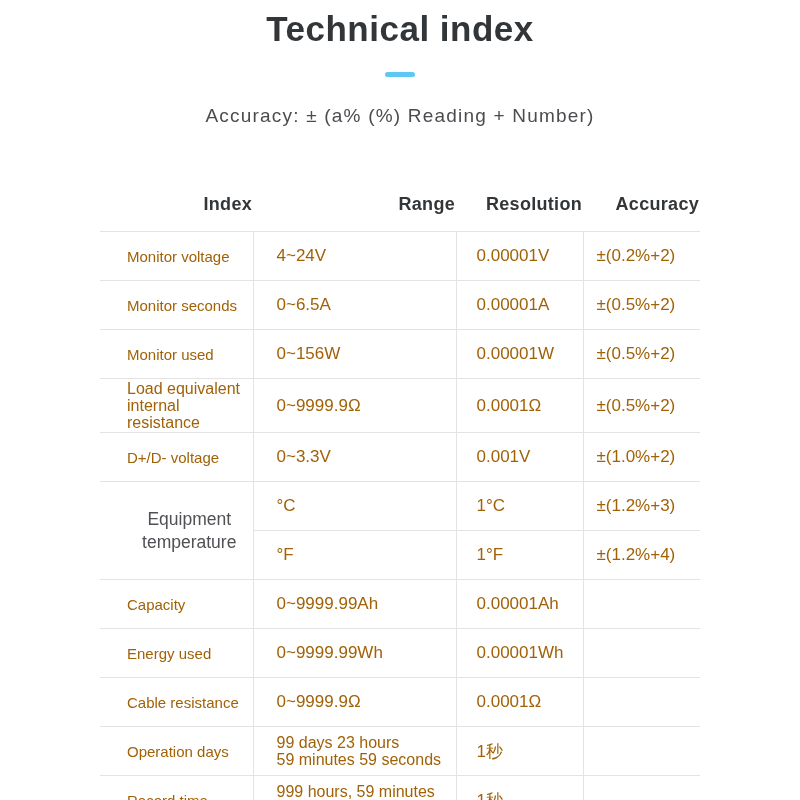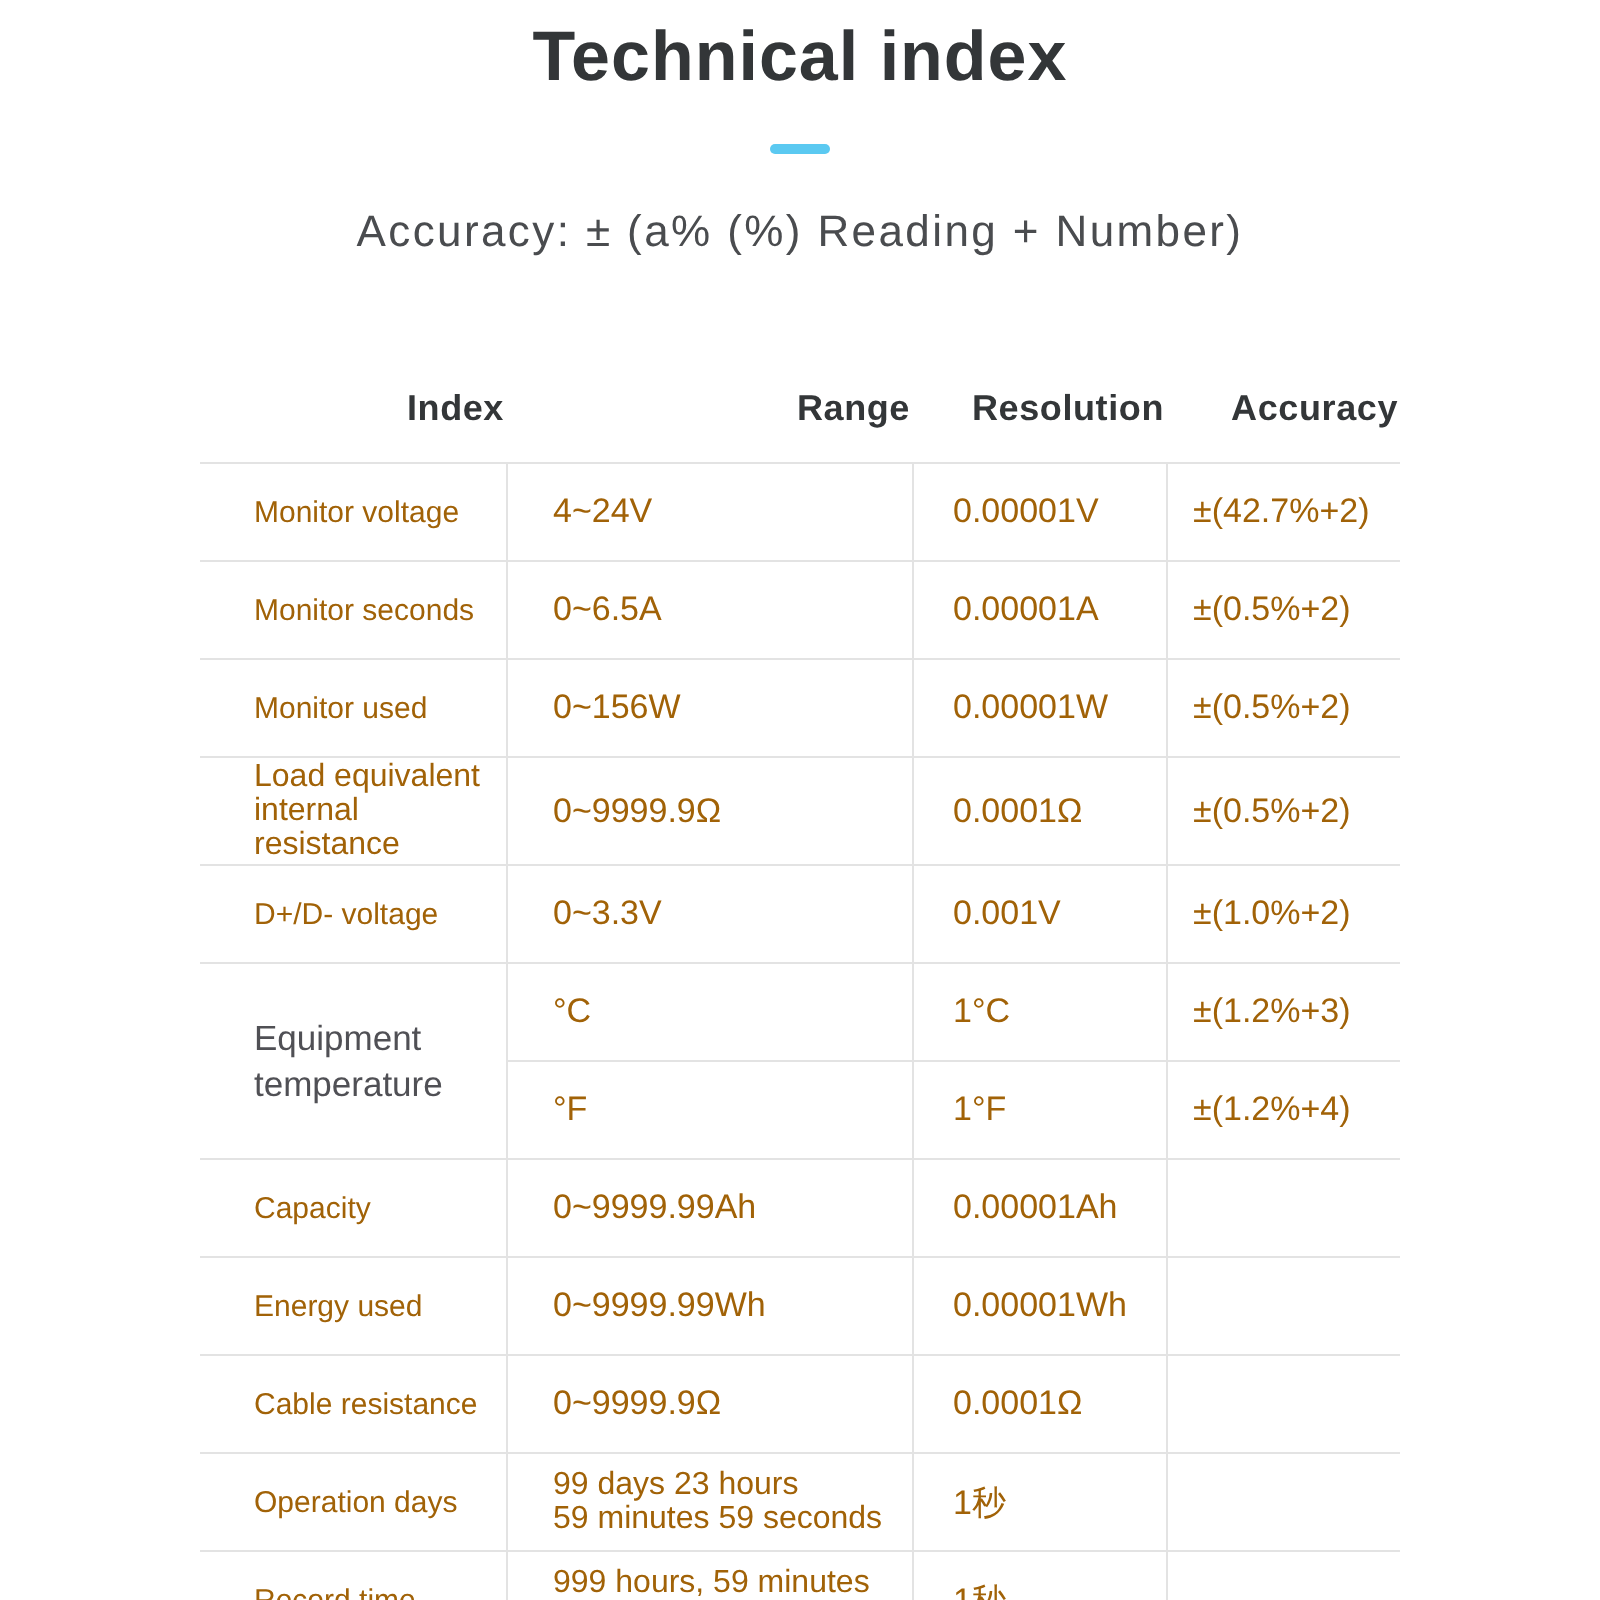--- a/index.html
+++ b/index.html
@@ -10,21 +10,21 @@
   .title{
     margin:0;padding-top:7px;text-align:center;
     font-size:35px;line-height:43px;font-weight:bold;color:#333638;
     letter-spacing:0.5px;
   }
   .divider{
     width:30px;height:5px;border-radius:3px;margin:22px auto 0 auto;
   }
   .formula{
     margin-top:26px;text-align:center;
-    font-size:22px;line-height:26px;color:#4a4c4f;letter-spacing:1.2px;
+    font-size:19px;line-height:26px;color:#4a4c4f;letter-spacing:1.2px;
   }
   table.spec{
     margin:48px 0 0 100px;width:600px;
     border-collapse:collapse;table-layout:fixed;
   }
   col.c1{width:153px;} col.c2{width:203px;} col.c3{width:127px;} col.c4{width:117px;}
   th{
     height:52px;vertical-align:middle;text-align:right;
     font-size:18px;font-weight:bold;color:#333638;letter-spacing:0.3px;
     border-bottom:1px solid #e3e3e3;
@@ -35,21 +35,21 @@
     border-bottom:1px solid #e3e3e3;
     white-space:pre-line;
   }
   .bl{border-left:1px solid #e3e3e3;}
   .pad1{padding-left:27px;}
   .pad2{padding-left:23px;}
   .pad3{padding-left:20px;}
   .pad4{padding-left:13px;}
   td.val{font-size:17px;}
   td.small{font-size:16px;line-height:17px;}
-  td.big{font-size:17.5px;line-height:23px;color:#505055;}
+  td.big{font-size:17.5px;line-height:23px;color:#505055;text-align:center;}
 </style>
 </head>
 <body>
 
 <h1 class="title">Technical index</h1>
 <div class="divider" style="background: rgb(91, 201, 241);"></div>
 <div class="formula">Accuracy: ± (a% (%) Reading + Number)</div>
 
 <table class="spec">
   <colgroup>
@@ -64,21 +64,21 @@
       <th class="pad2">Range</th>
       <th class="pad3">Resolution</th>
       <th class="pad4">Accuracy</th>
     </tr>
   </thead>
   <tbody>
     <tr>
       <td class="pad1">Monitor voltage</td>
       <td class="bl pad2 val">4~24V</td>
       <td class="bl pad3 val">0.00001V</td>
-      <td class="bl pad4 val">±(42.7%+2)</td>
+      <td class="bl pad4 val">±(0.2%+2)</td>
     </tr>
     <tr>
       <td class="pad1">Monitor seconds</td>
       <td class="bl pad2 val">0~6.5A</td>
       <td class="bl pad3 val">0.00001A</td>
       <td class="bl pad4 val">±(0.5%+2)</td>
     </tr>
     <tr>
       <td class="pad1">Monitor used</td>
       <td class="bl pad2 val">0~156W</td>

